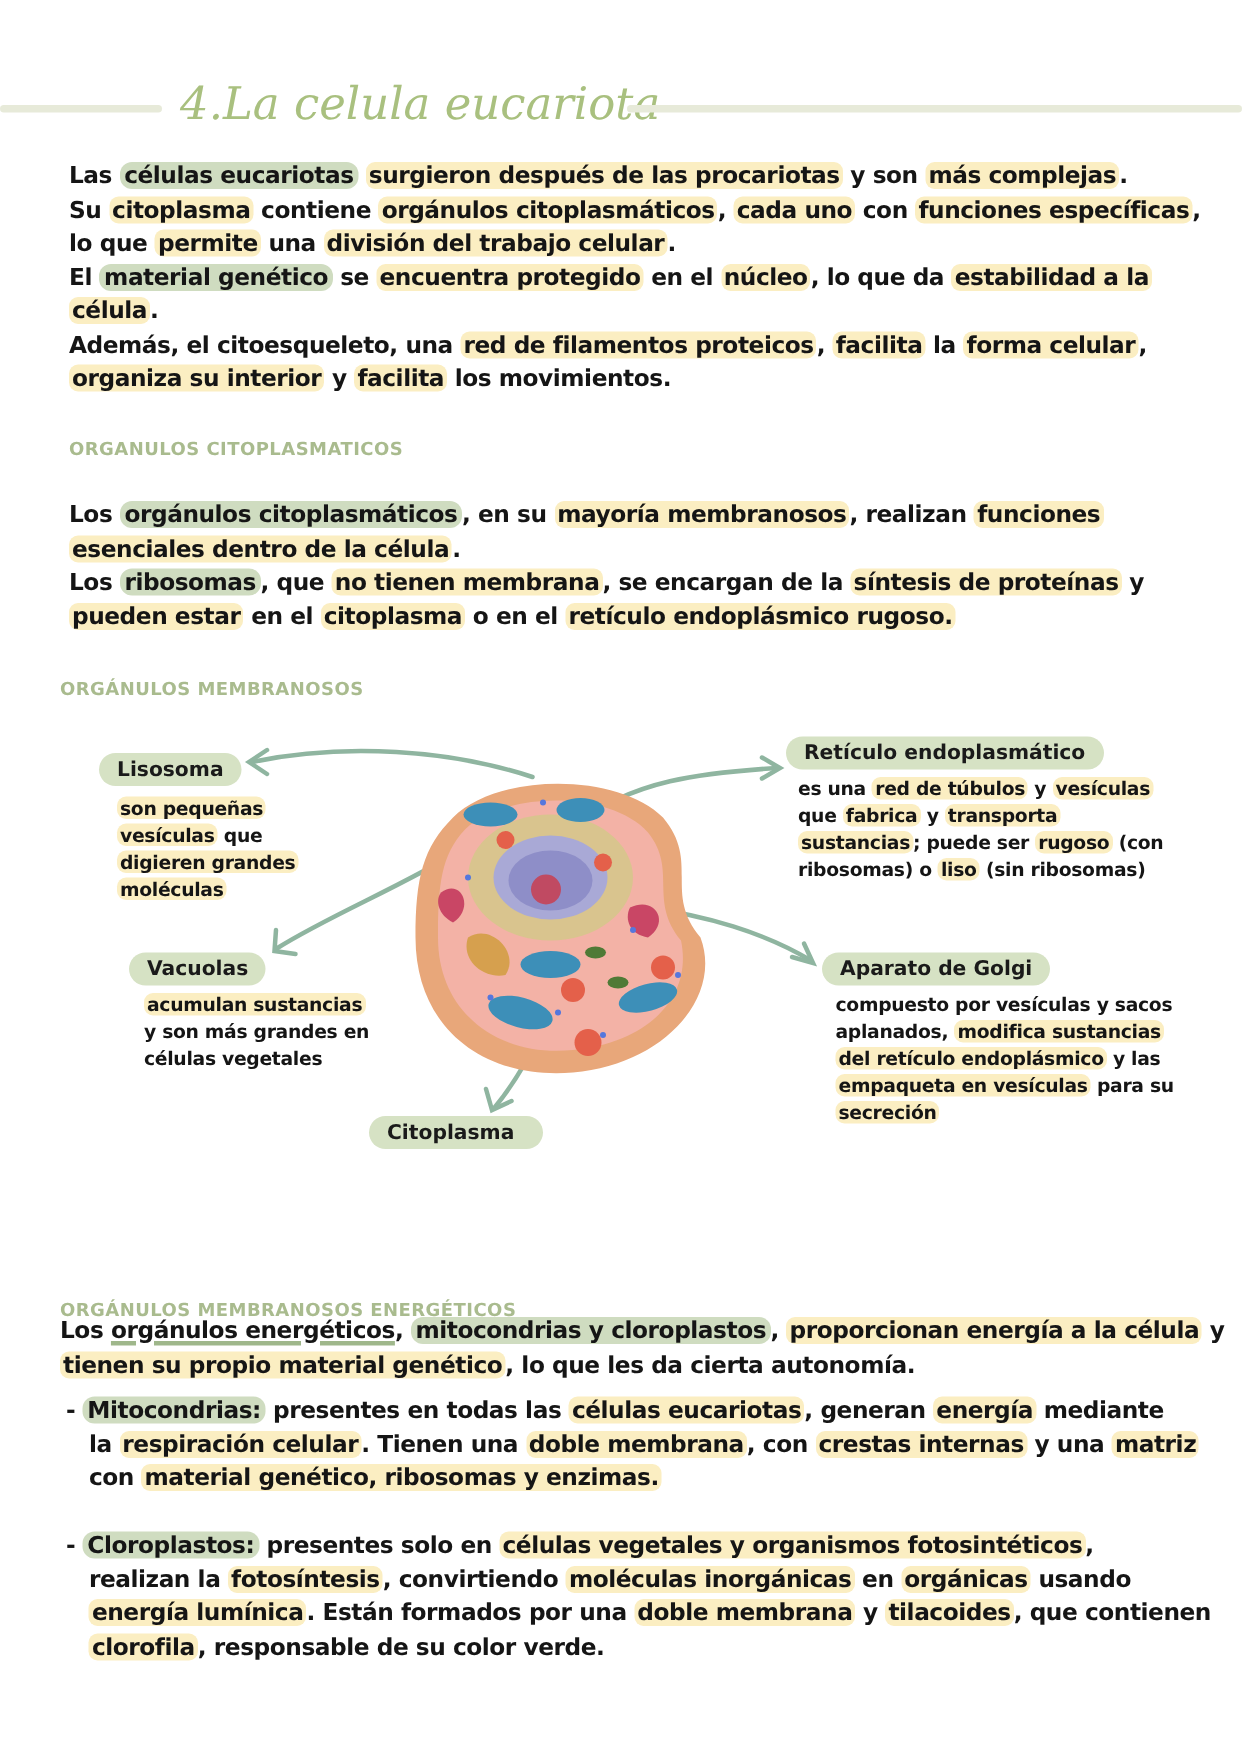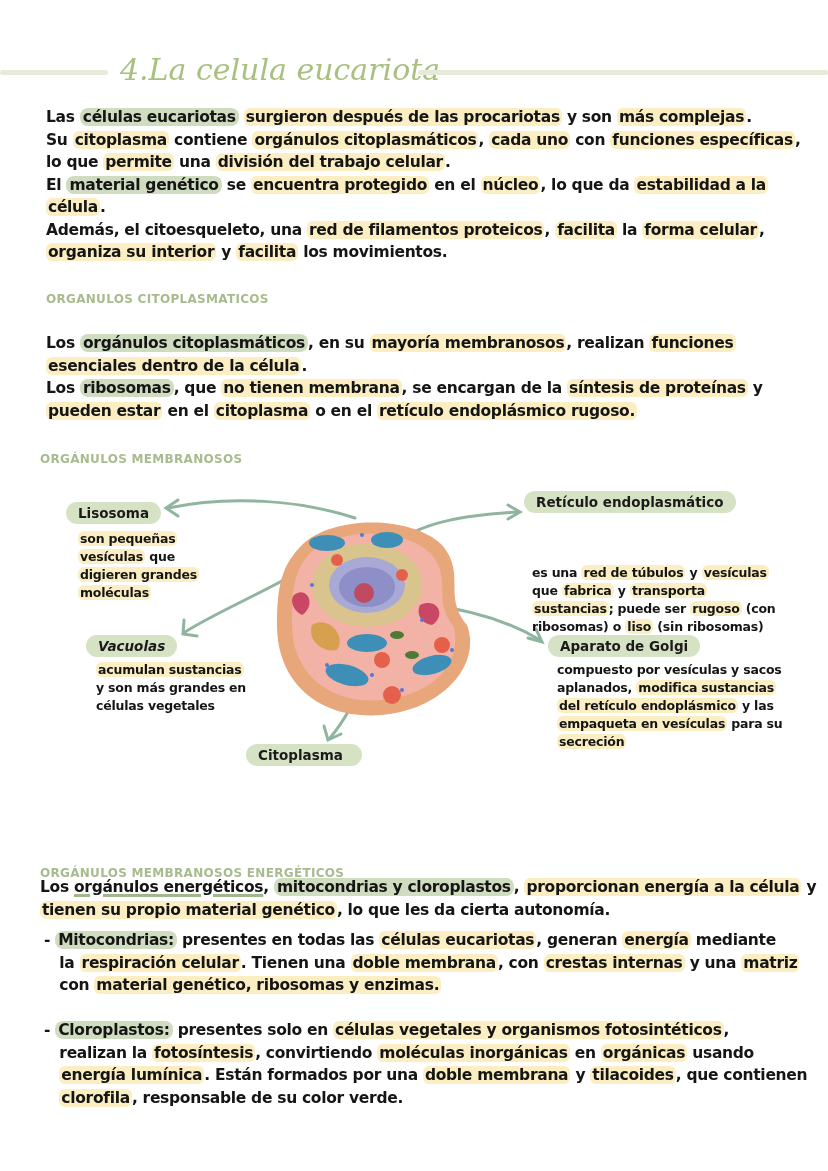--- a/index.html
+++ b/index.html
@@ -98,28 +98,28 @@
 
 <div class="pill" style="left:66px;top:502px;">Lisosoma</div>
 <div class="note" style="left:78px;top:530px;width:140px;">
     <div><span class="hl">son pequeñas</span></div>
     <div><span class="hl">vesículas</span><span> que</span></div>
     <div><span class="hl">digieren grandes</span></div>
     <div><span class="hl">moléculas</span></div>
   </div>
 
 <div class="pill" style="left:524px;top:491px;">Retículo endoplasmático</div>
-<div class="note" style="left:532px;top:517px;width:290px;margin-top:47px;">
+<div class="note" style="left:532px;top:517px;width:290px;">
     <div><span>es una </span><span class="hl">red de túbulos</span><span> y </span><span class="hl">vesículas</span></div>
     <div><span>que </span><span class="hl">fabrica</span><span> y </span><span class="hl">transporta</span></div>
     <div><span class="hl">sustancias</span><span>; puede ser </span><span class="hl">rugoso</span><span> (con</span></div>
     <div><span>ribosomas) o </span><span class="hl">liso</span><span> (sin ribosomas)</span></div>
   </div>
 
-<div class="pill" style="left:86px;top:635px;font-style:italic;">Vacuolas</div>
+<div class="pill" style="left:86px;top:635px;">Vacuolas</div>
 <div class="note" style="left:96px;top:661px;width:180px;">
     <div><span class="hl">acumulan sustancias</span></div>
     <div><span>y son más grandes en</span></div>
     <div><span>células vegetales</span></div>
   </div>
 
 <div class="pill" style="left:548px;top:635px;">Aparato de Golgi</div>
 <div class="note" style="left:557px;top:661px;width:260px;">
     <div><span>compuesto por vesículas y sacos</span></div>
     <div><span>aplanados, </span><span class="hl">modifica sustancias</span></div>

